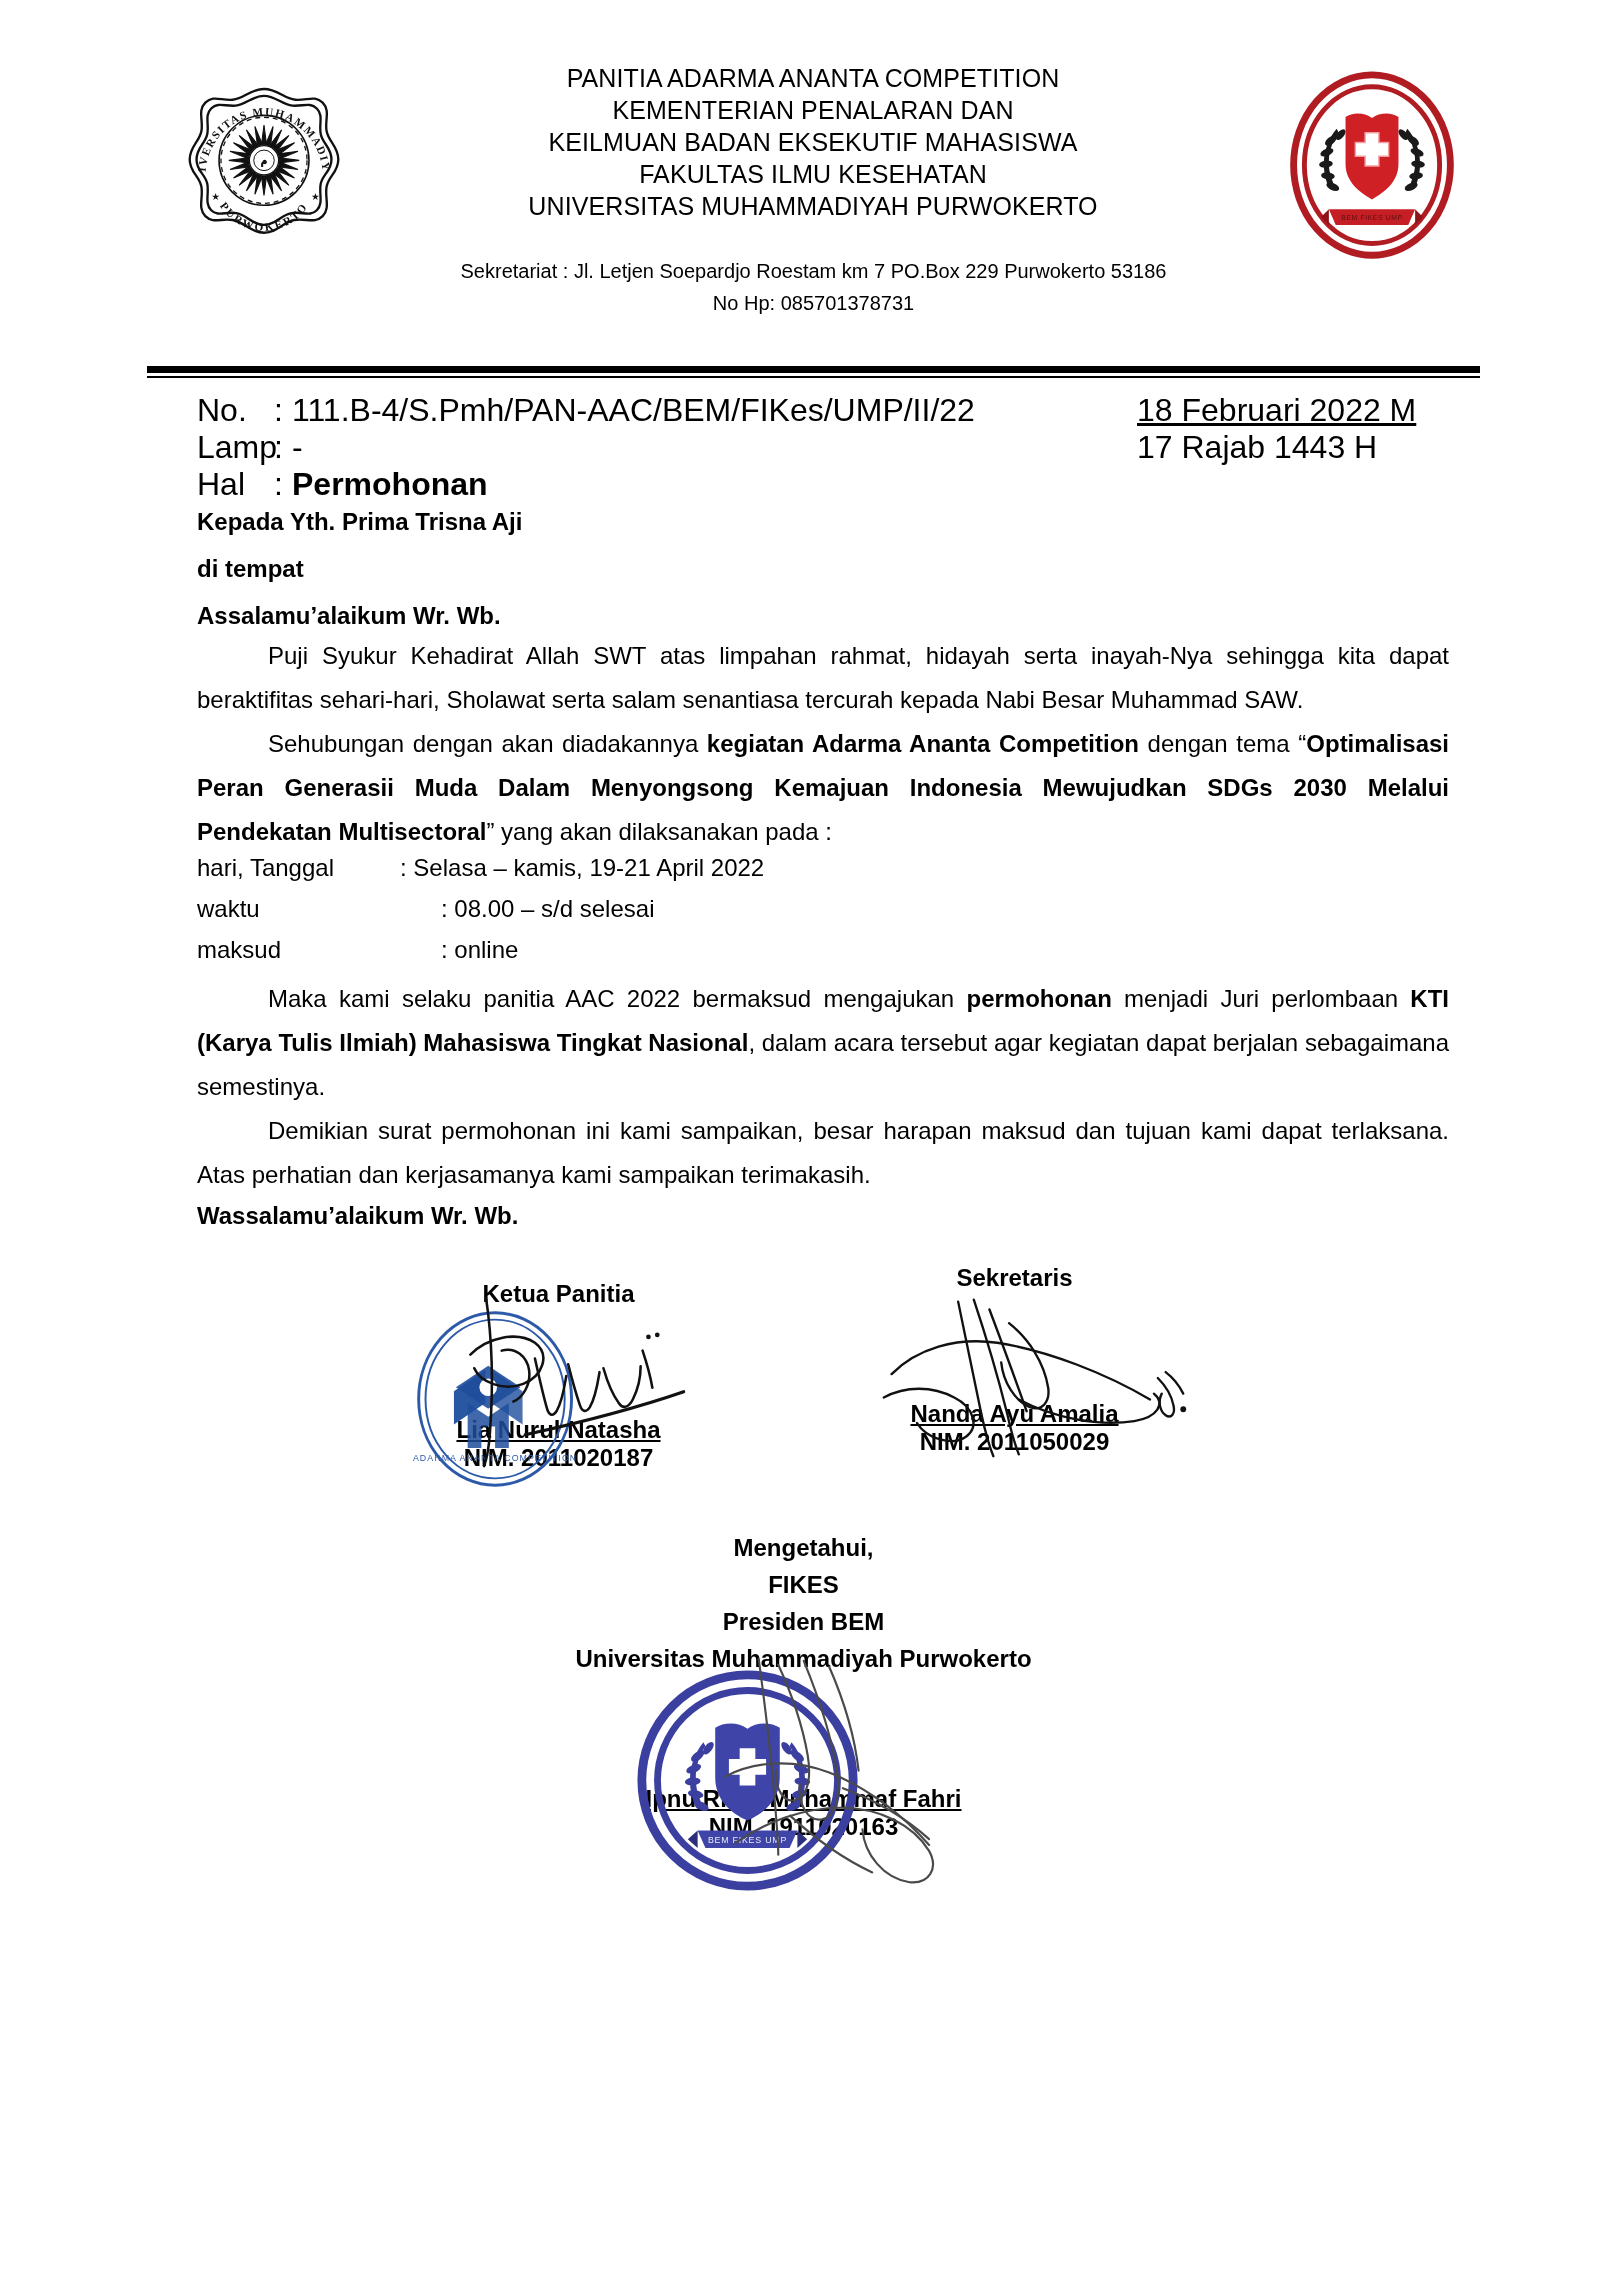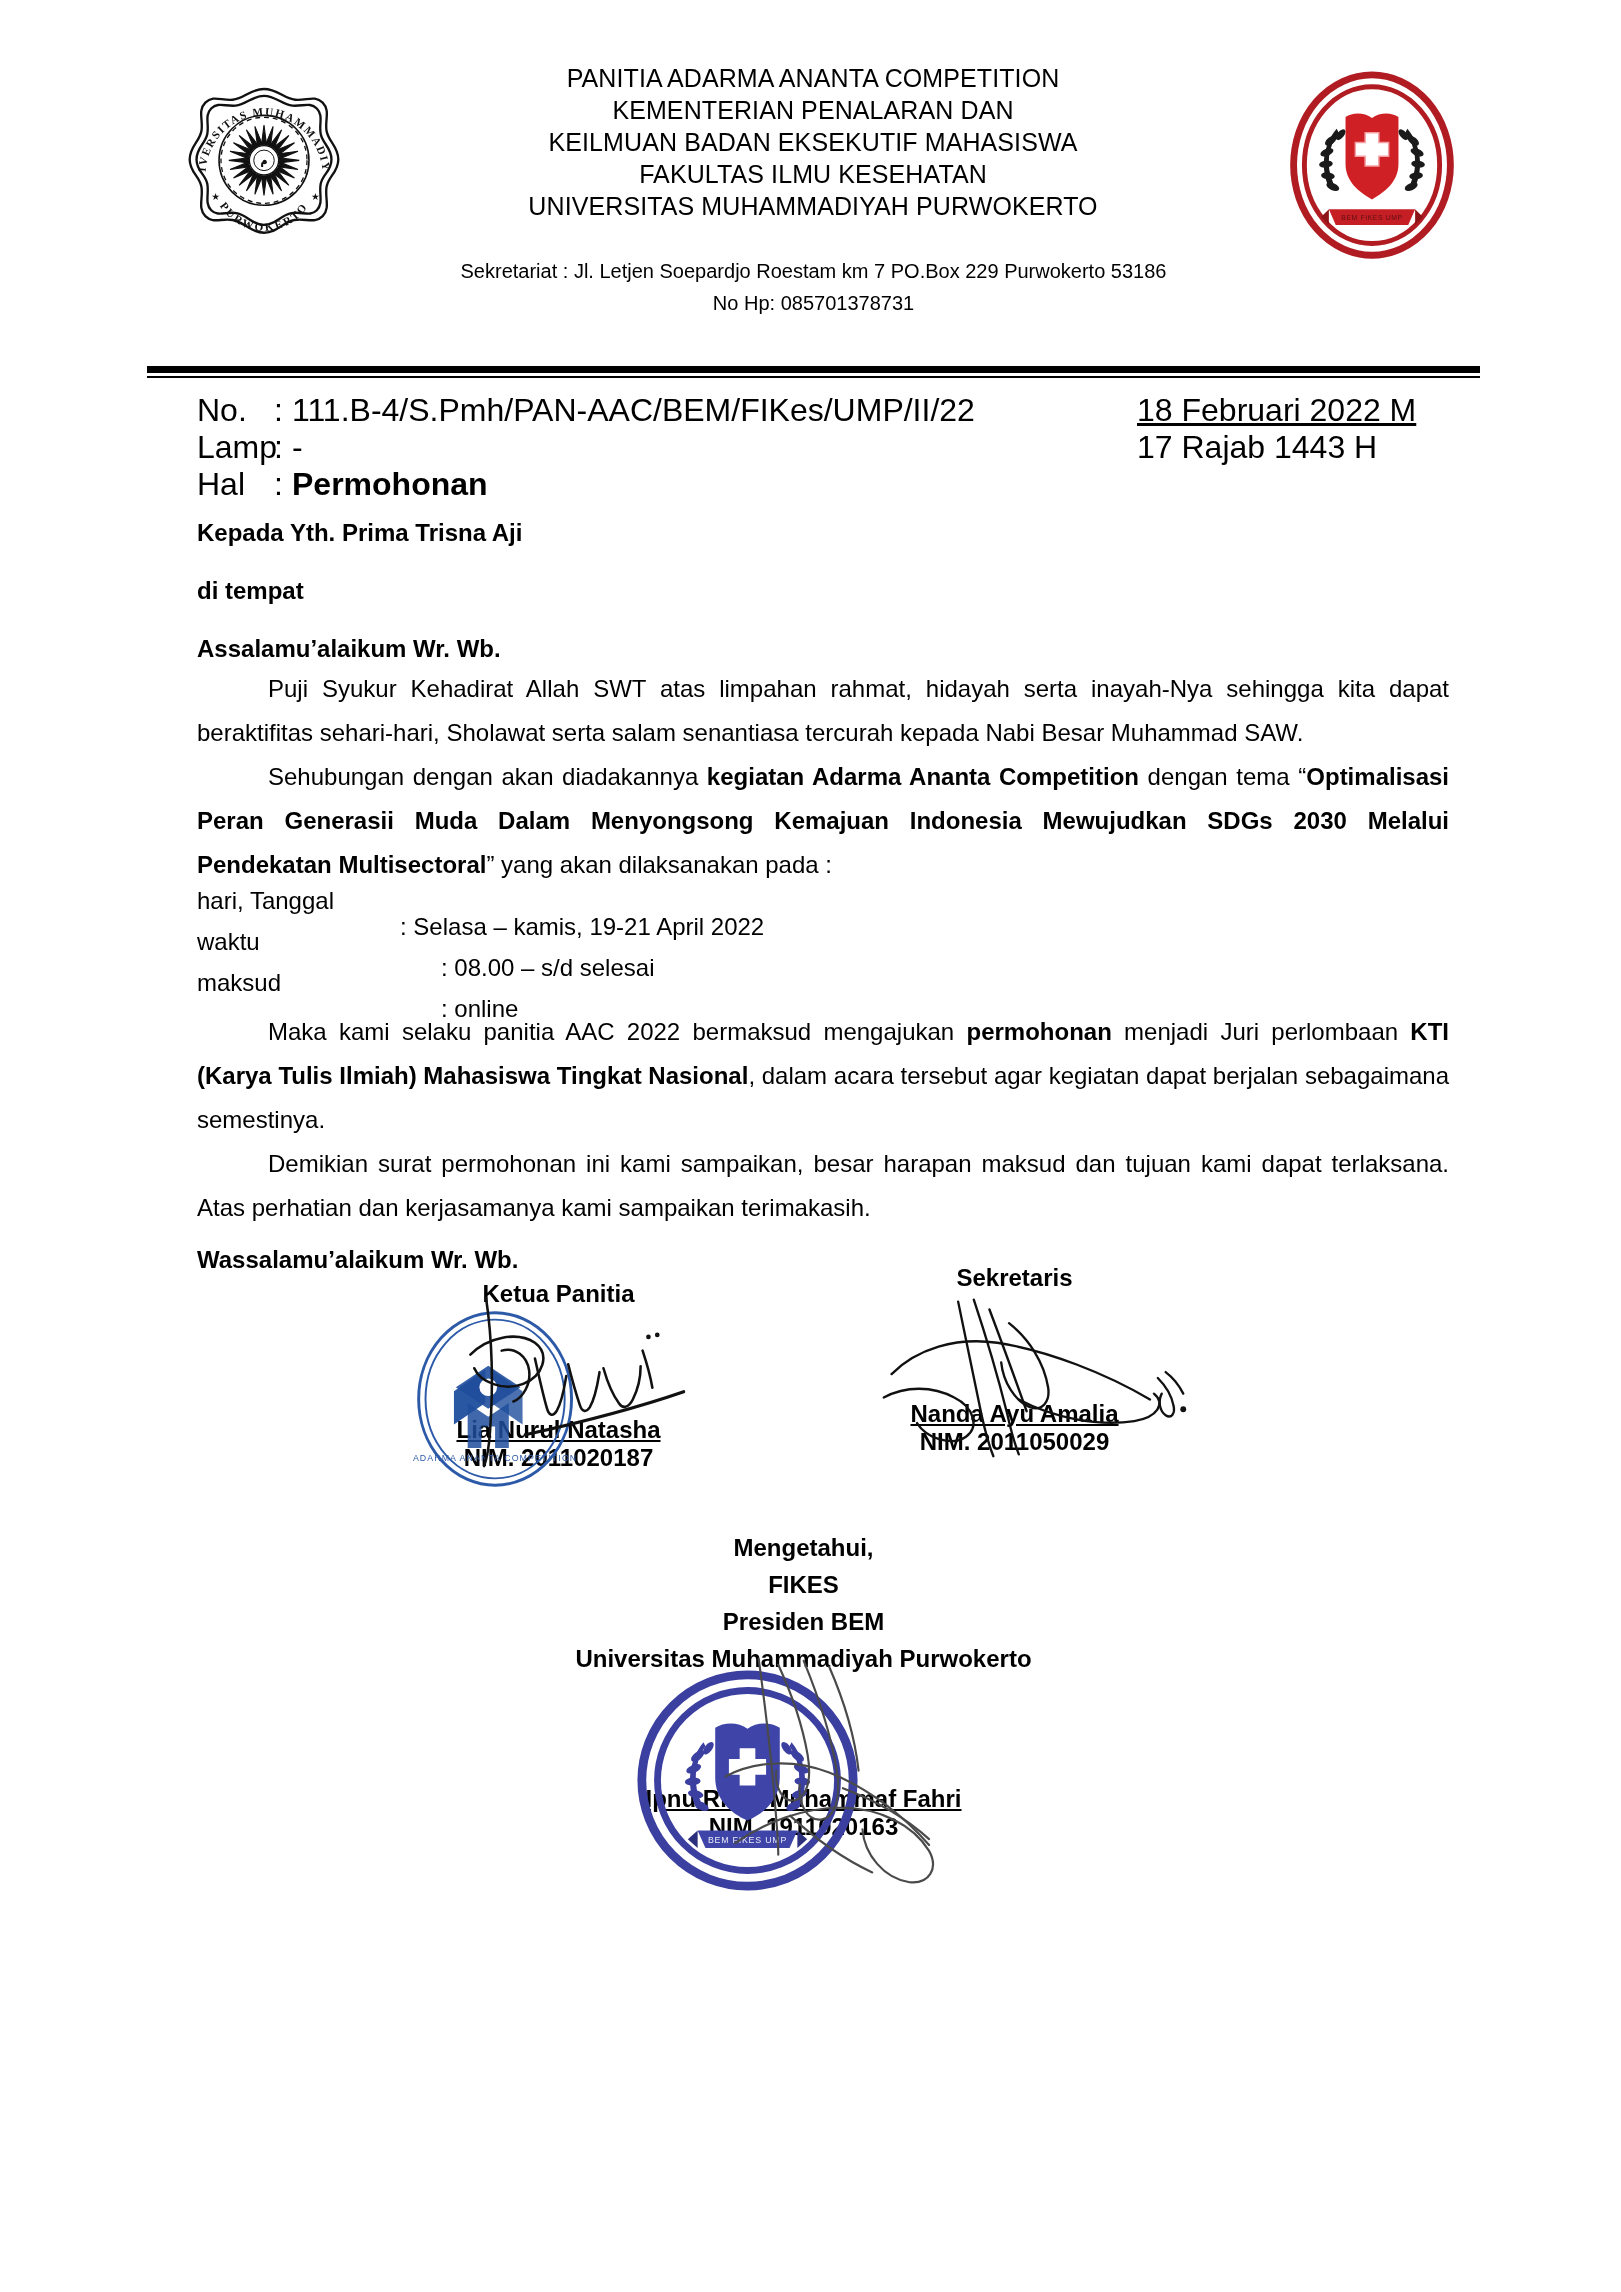--- a/index.html
+++ b/index.html
@@ -123,21 +123,20 @@
     left: 990px;
     top: 0;
   }
   .ref-right.u { text-decoration: underline; }
 
   .line-b {
     font-size: 24px;
     font-weight: bold;
     line-height: 37px;
     padding-left: 50px;
-    margin-top: 11px;
   }
   .gap-sm { height: 9.8px; }
 
   
   p.para {
     margin: 0;
     padding: 0 31px 0 50px;
     font-size: 24px;
     line-height: 44px;
     text-align: justify;
@@ -152,21 +151,20 @@
   }
   .detail-label {
     position: absolute;
     left: 50px;
     top: 0;
   }
   .detail-value {
     position: absolute;
     left: 294px;
     top: 0;
-    margin-top: 26px;
   }
   .detail-row.wide .detail-value { left: 253px; }
 
   b.bd { font-weight: bold; }
 
   
   .sig-area {
     position: absolute;
     left: 147px;
     top: 1264px;

